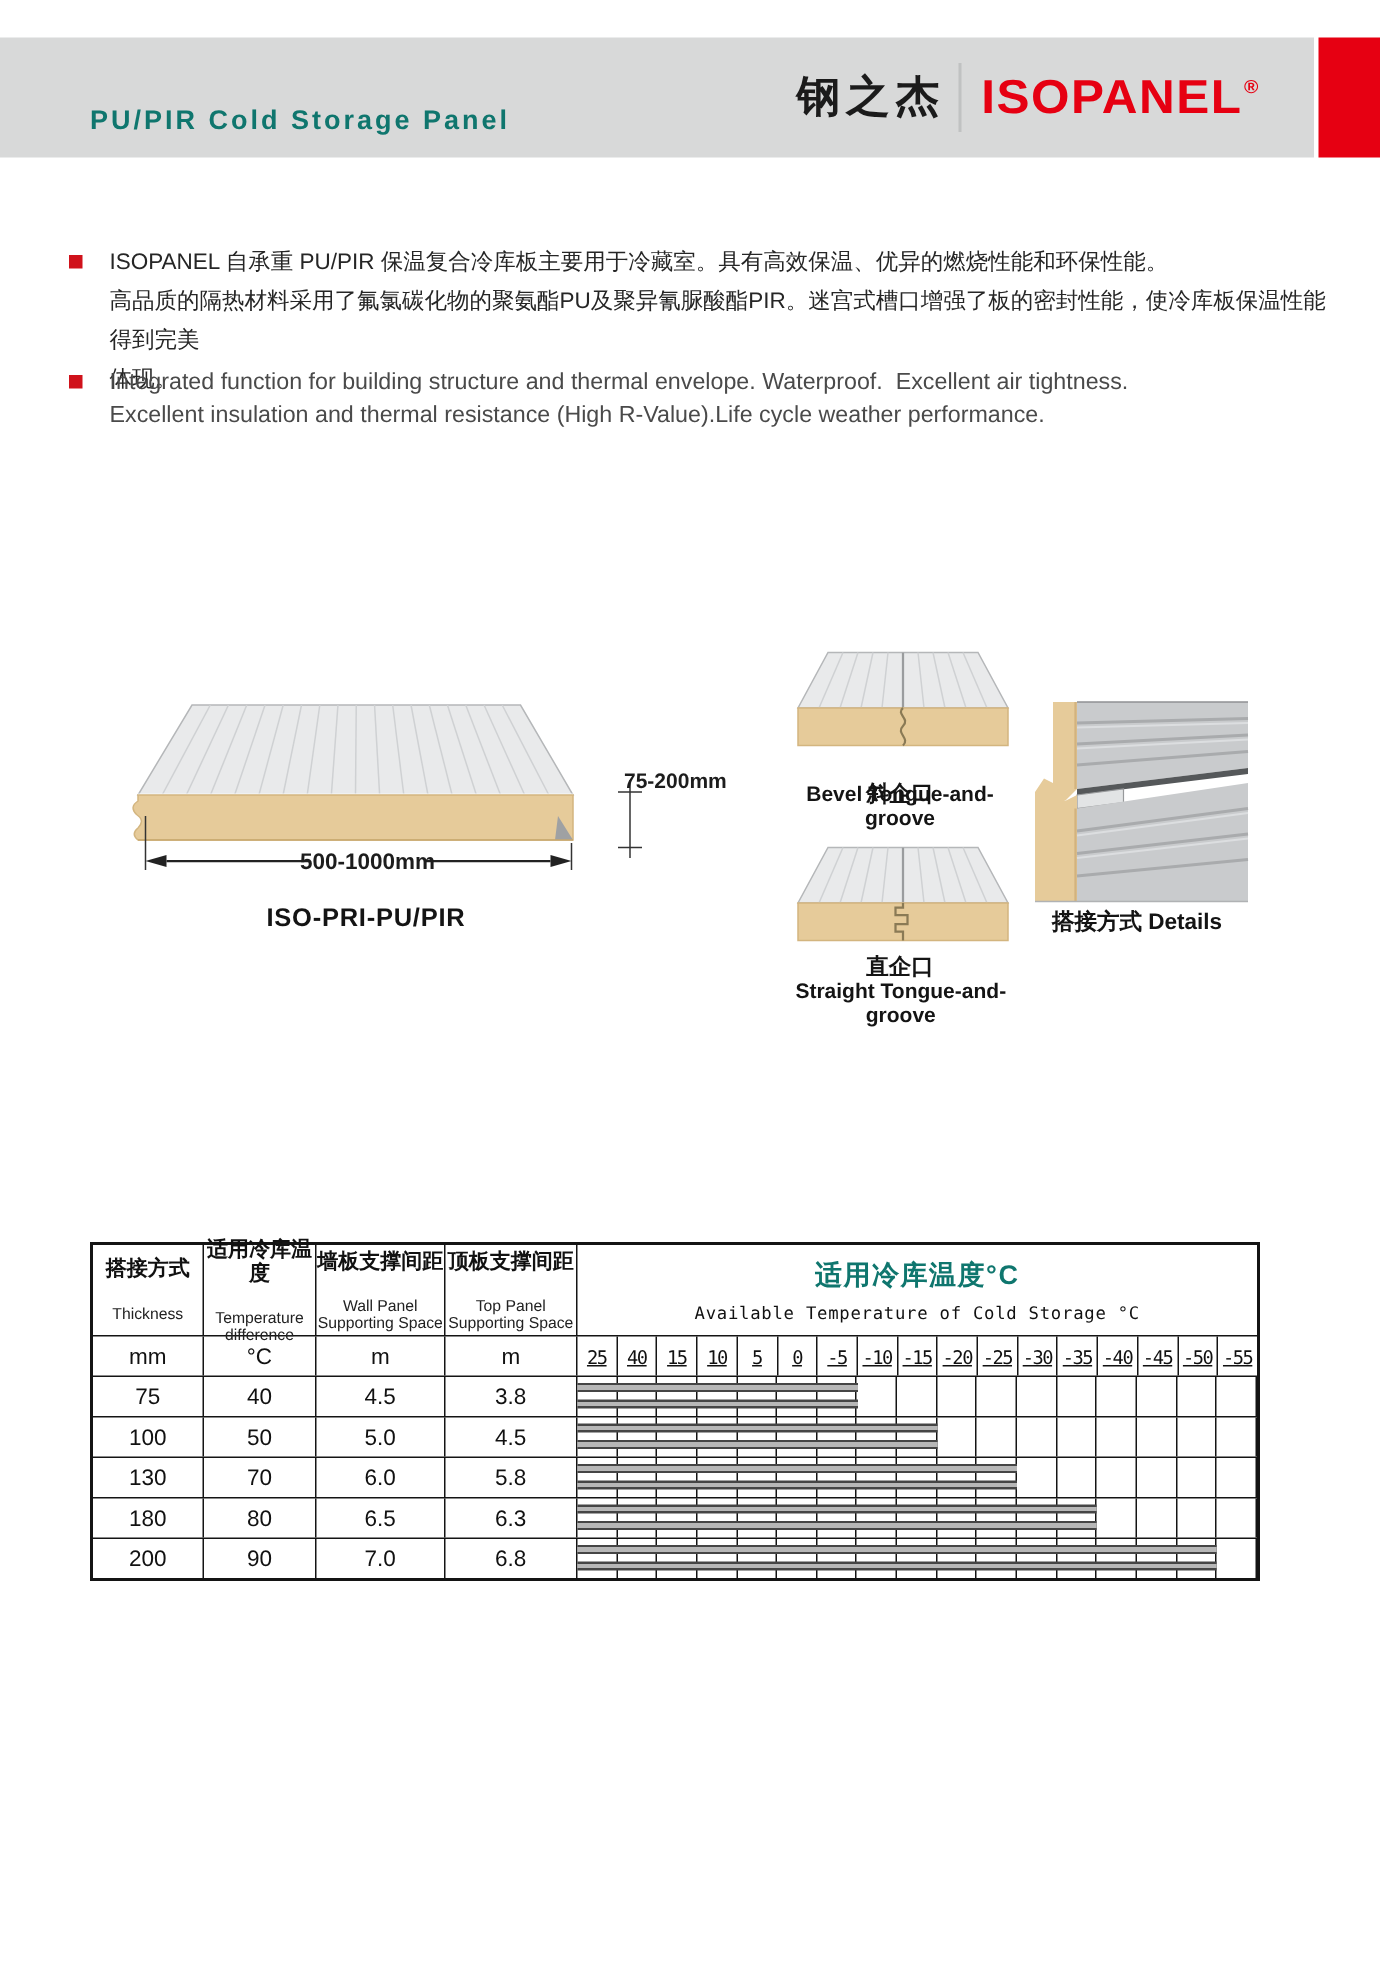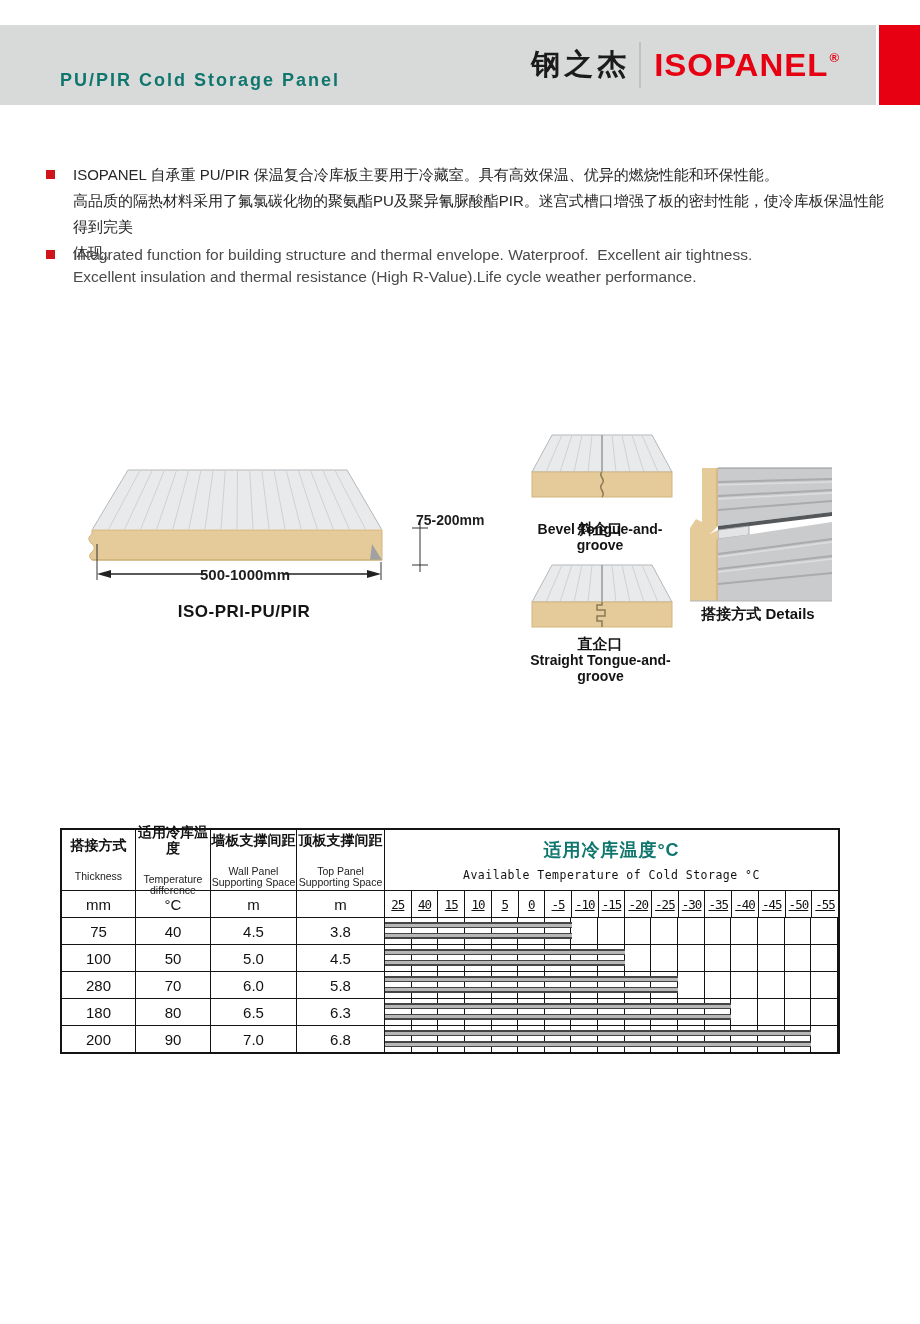--- a/index.html
+++ b/index.html
@@ -304,21 +304,21 @@
           <div class="cell ct"></div>
           <div class="cell ct"></div>
           <div class="cell ct"></div>
           <div class="cell ct"></div>
           <div class="bars">
             <div class="bar b1" style="width: 52.9412%;"></div>
             <div class="bar b2" style="width: 52.9412%;"></div>
           </div>
         </div>
         <div class="trow drow">
-          <div class="cell c1 dval">280</div>
+          <div class="cell c1 dval">130</div>
           <div class="cell c2 dval">70</div>
           <div class="cell c3 dval">6.0</div>
           <div class="cell c4 dval">5.8</div>
           <div class="cell ct"></div>
           <div class="cell ct"></div>
           <div class="cell ct"></div>
           <div class="cell ct"></div>
           <div class="cell ct"></div>
           <div class="cell ct"></div>
           <div class="cell ct"></div>

